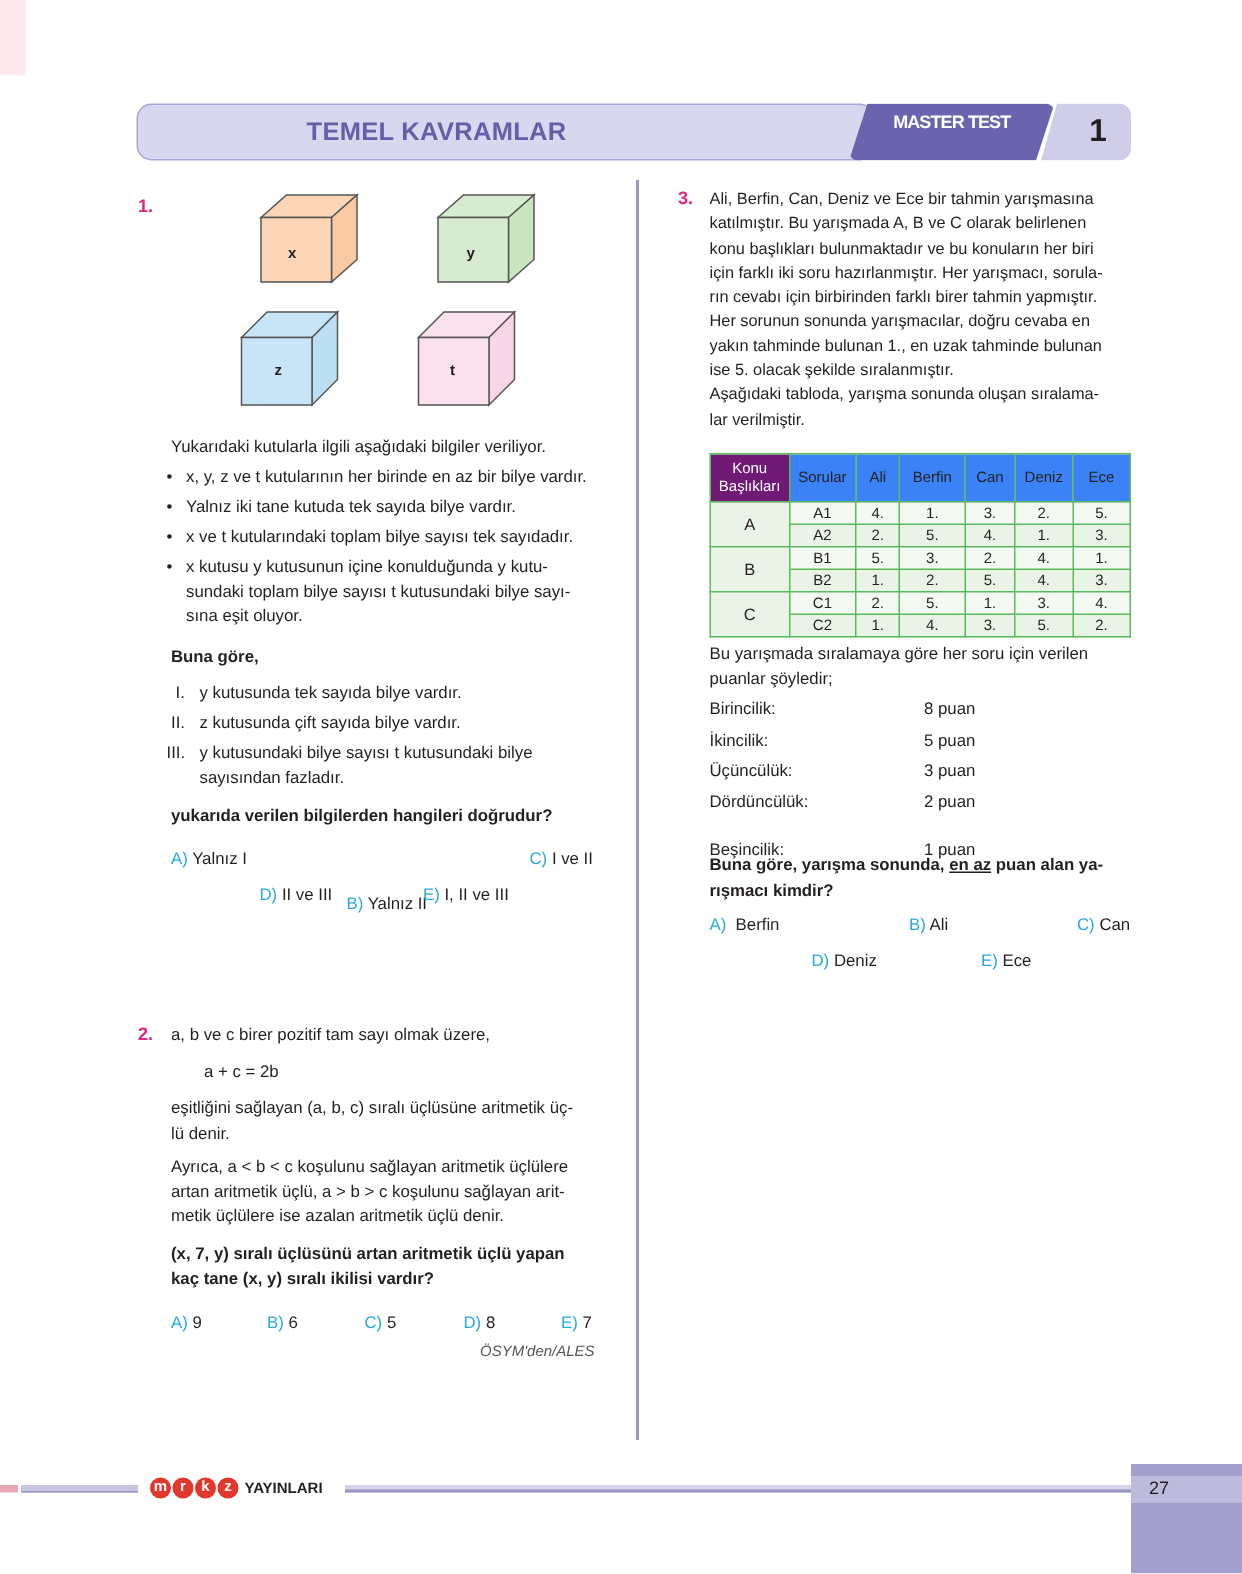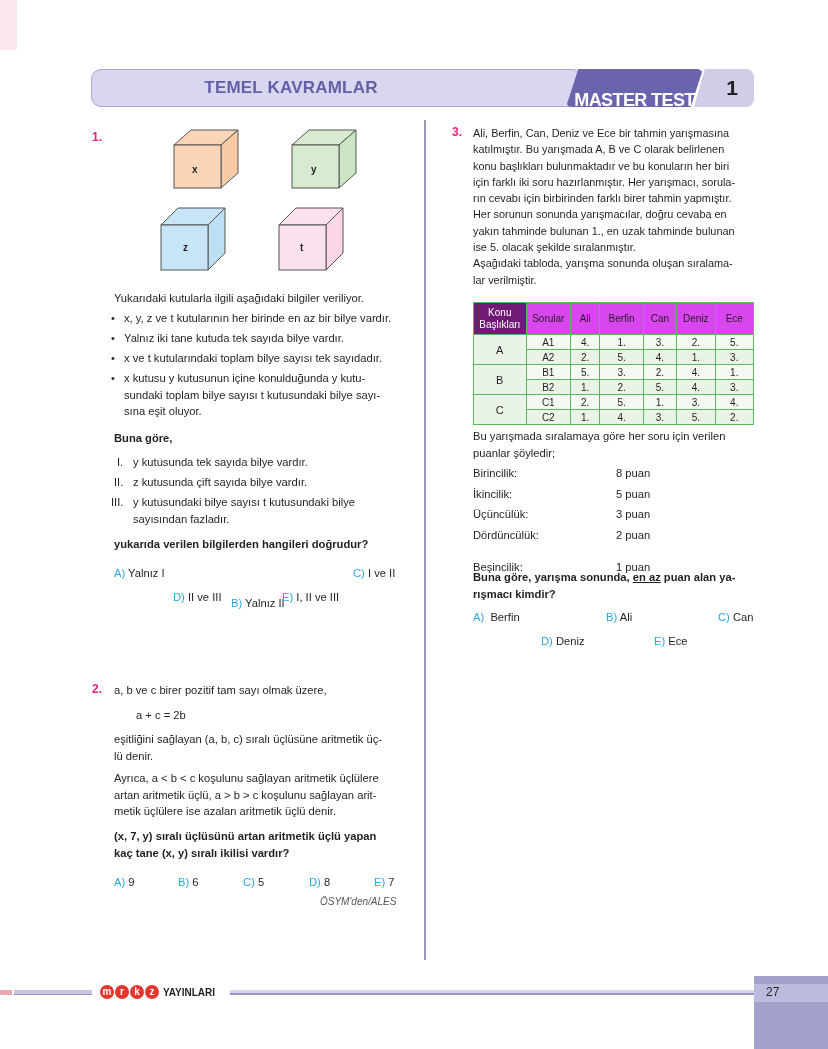--- a/index.html
+++ b/index.html
@@ -6,40 +6,40 @@
   html, body { width: 828px; height: 1049px; background: #ffffff; overflow: hidden; }
   body { position: relative; font-family: "Liberation Sans", sans-serif; color: #231f20; font-size: 11.2px; }
   .abs { position: absolute; }
 
   .pink-strip { left: 0; top: 0; width: 17px; height: 50px; background: #fbe9ee; }
 
   
   .hdr-main { left: 91px; top: 69px; width: 492px; height: 38px; background: #d9d7ef; border: 1px solid #a9a6d2; border-radius: 10px; }
   .hdr-title { left: 91px; top: 69px; width: 400px; height: 38px; line-height: 38px; text-align: center; color: #6360a8; font-weight: bold; font-size: 17px; letter-spacing: 0.2px; }
   .hdr-master { left: 566px; top: 69px; width: 137px; height: 38px; background: #6a63ad; clip-path: polygon(9% 0, 100% 0, 91% 100%, 0 100%); border-radius: 6px; }
-  .hdr-master-text { left: 566px; top: 81px; width: 137px; height: 38px; line-height: 38px; text-align: center; color: #ffffff; font-weight: bold; font-size: 18px; letter-spacing: -0.6px; }
+  .hdr-master-text { left: 566px; top: 62px; width: 137px; height: 38px; line-height: 38px; text-align: center; color: #ffffff; font-weight: bold; font-size: 12px; letter-spacing: -0.6px; }
   .hdr-num { left: 694px; top: 69px; width: 60px; height: 38px; background: #cfcde8; clip-path: polygon(18% 0, 100% 0, 100% 100%, 0 100%); border-radius: 0 8px 8px 0; }
   .hdr-num-text { left: 712px; top: 69px; width: 40px; height: 38px; line-height: 38px; text-align: center; color: #231f20; font-weight: bold; font-size: 21px; }
 
   .divider { left: 424px; top: 120px; width: 2px; height: 840px; background: #9a97b8; }
 
   .qnum { color: #e2257f; font-weight: bold; font-size: 12px; }
   .para { line-height: 16.6px; font-size: 11.2px; }
   .bold { font-weight: bold; }
   .opt-letter { color: #29a8e0; }
   .bullet { position: absolute; left: 0; }
 
   
   .cube { position: absolute; }
   .cube-label { position: absolute; font-weight: bold; font-size: 10px; }
 
   
   table.rank { border-collapse: collapse; position: absolute; left: 473px; top: 302px; width: 281px; font-size: 10px; }
   table.rank td, table.rank th { border: 1px solid #5cb85c; text-align: center; font-weight: normal; }
-  table.rank th { height: 32px; background: #d946ef; color: #231f20; }
+  table.rank th { height: 32px; background: #3b82f6; color: #231f20; }
   table.rank th.konu { background: #701a75; color: #ffffff; line-height: 12px; }
   table.rank td { height: 15px; background: #eaf4e6; }
   table.rank td.grp { background: #eaf4e6; font-size: 11px; }
   table.rank td.lite { background: #f4f9f1; }
 
   
   .ft-pink { left: 0; top: 990px; width: 12px; height: 5px; background: #e8a7b2; }
   .ft-bar1 { left: 14px; top: 990px; width: 78px; height: 5px; background: #c9c6e0; border-bottom: 1px solid #9894c4; }
   .ft-bar2 { left: 230px; top: 990px; width: 524px; height: 5px; background: #d5d3ea; border-bottom: 2px solid #9894c4; }
   .logo { left: 100px; top: 984px; height: 16px; display: flex; align-items: center; }

